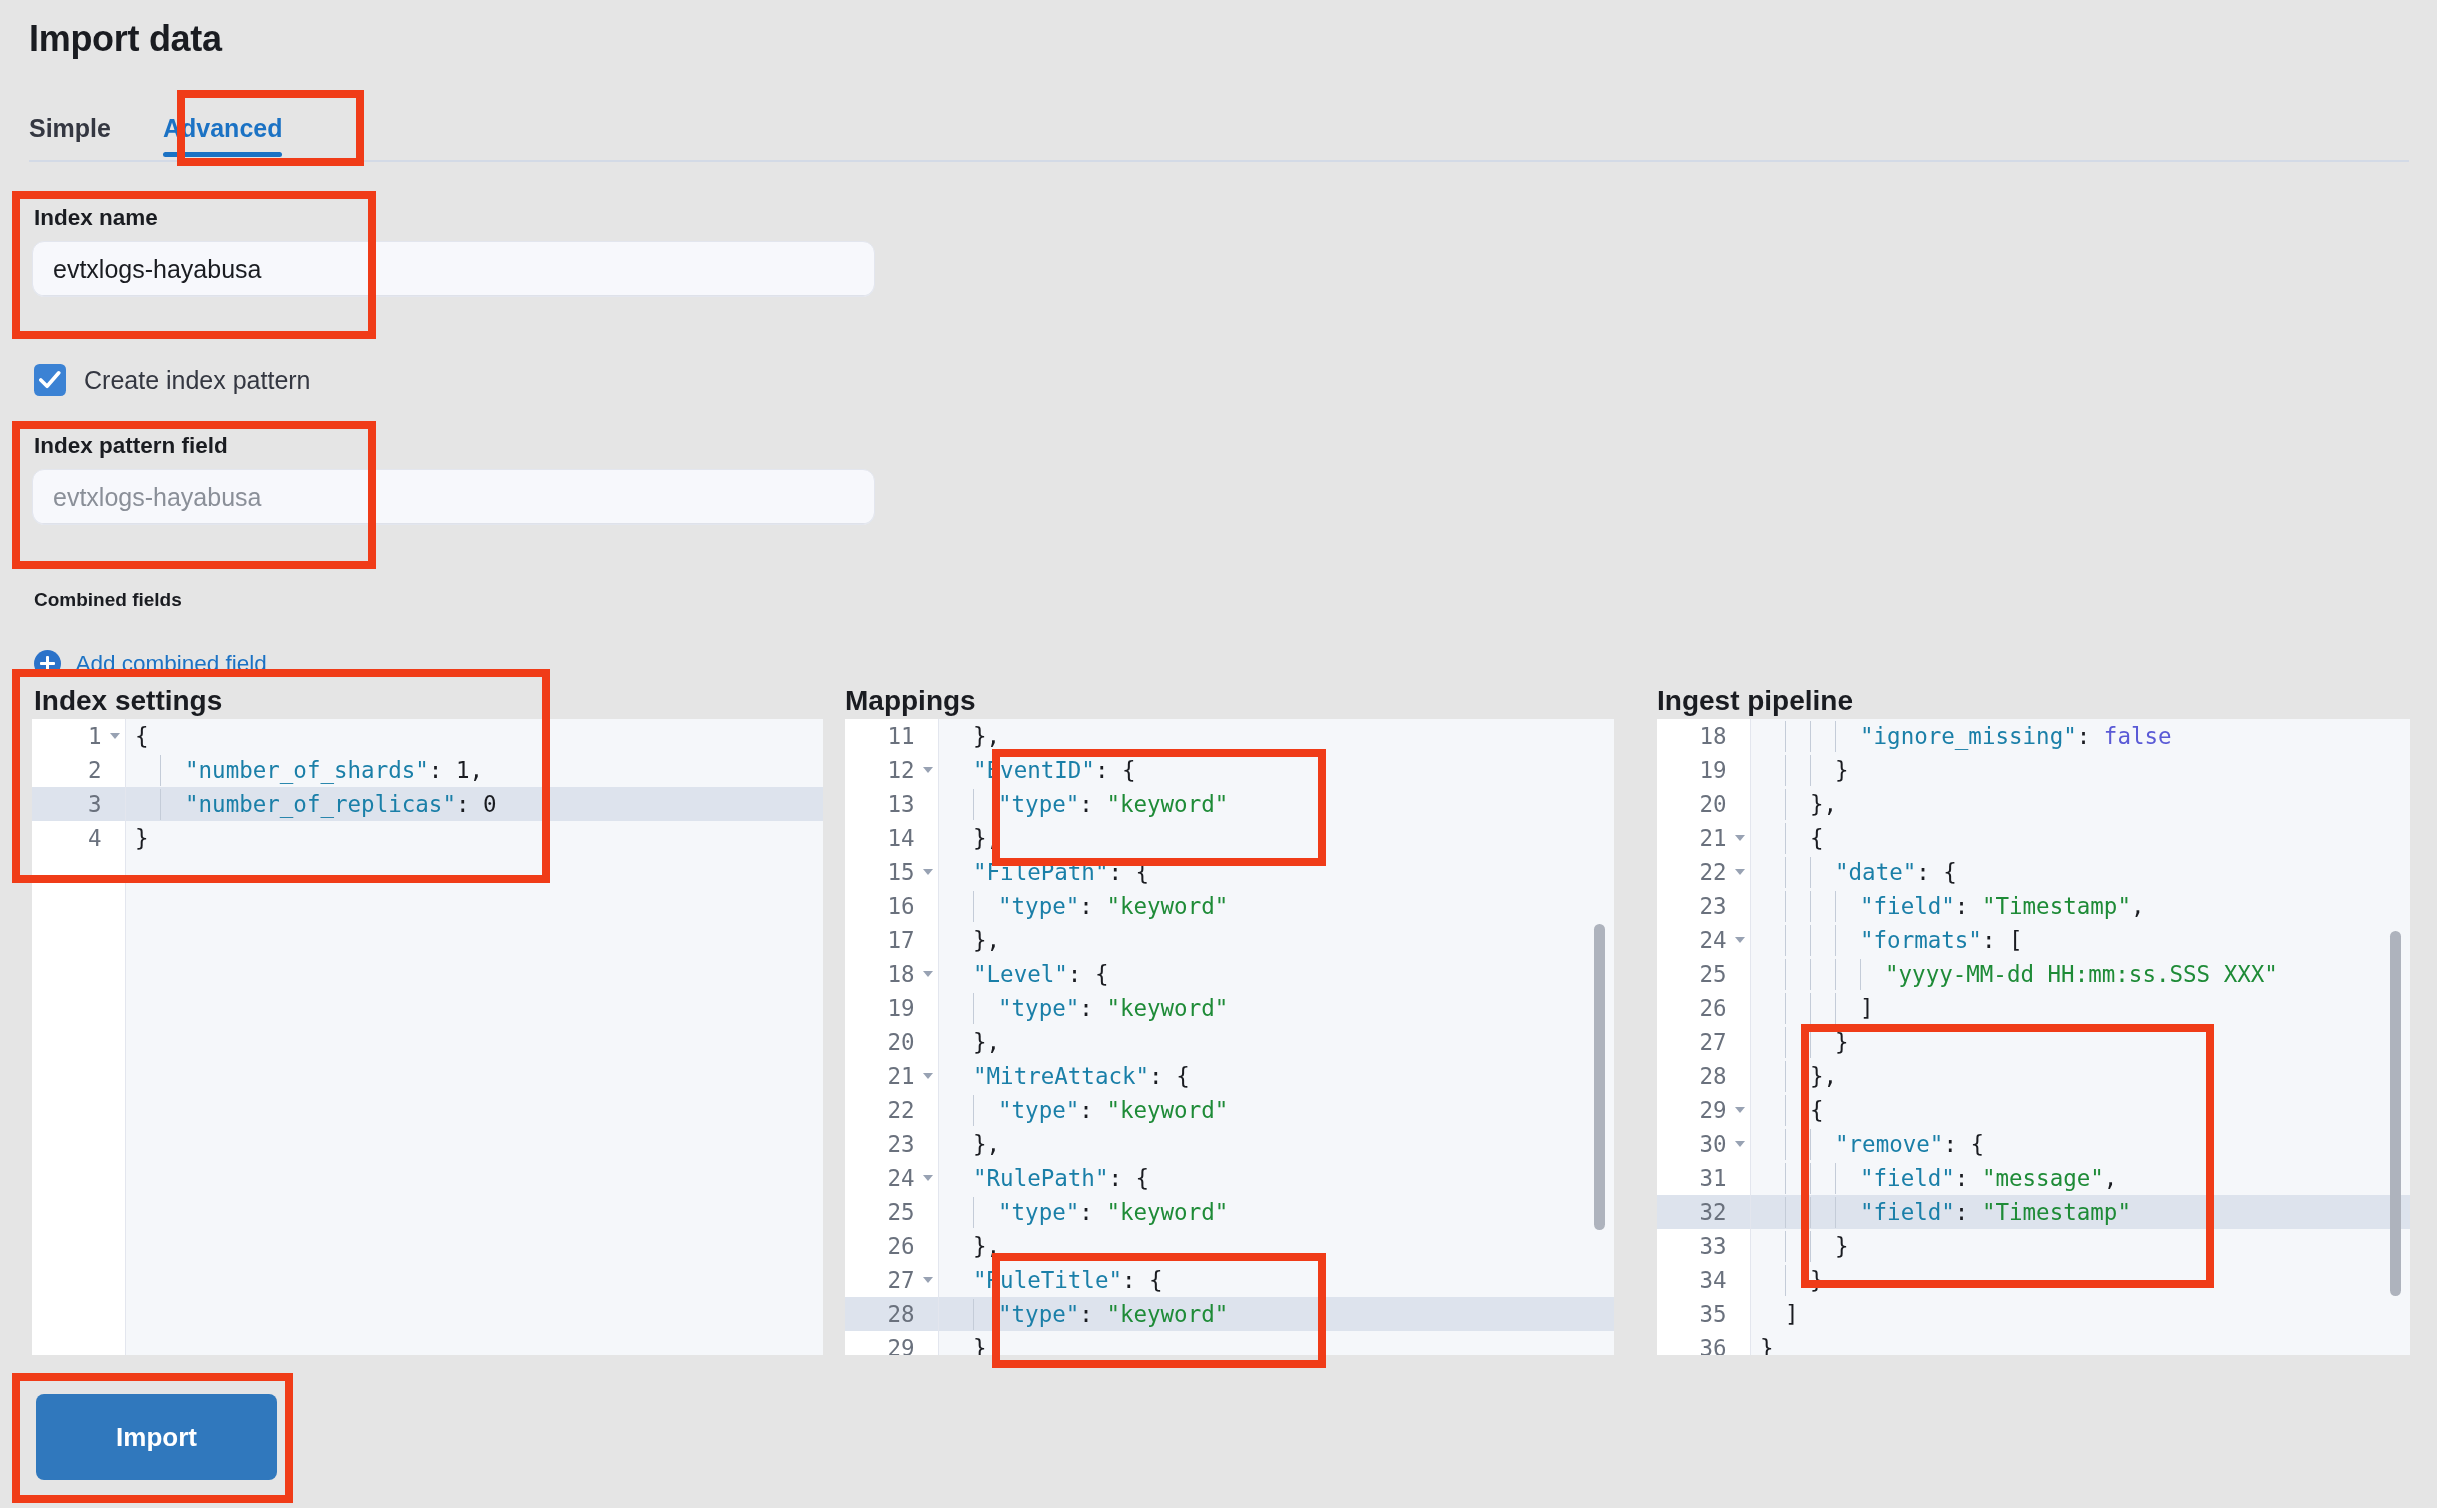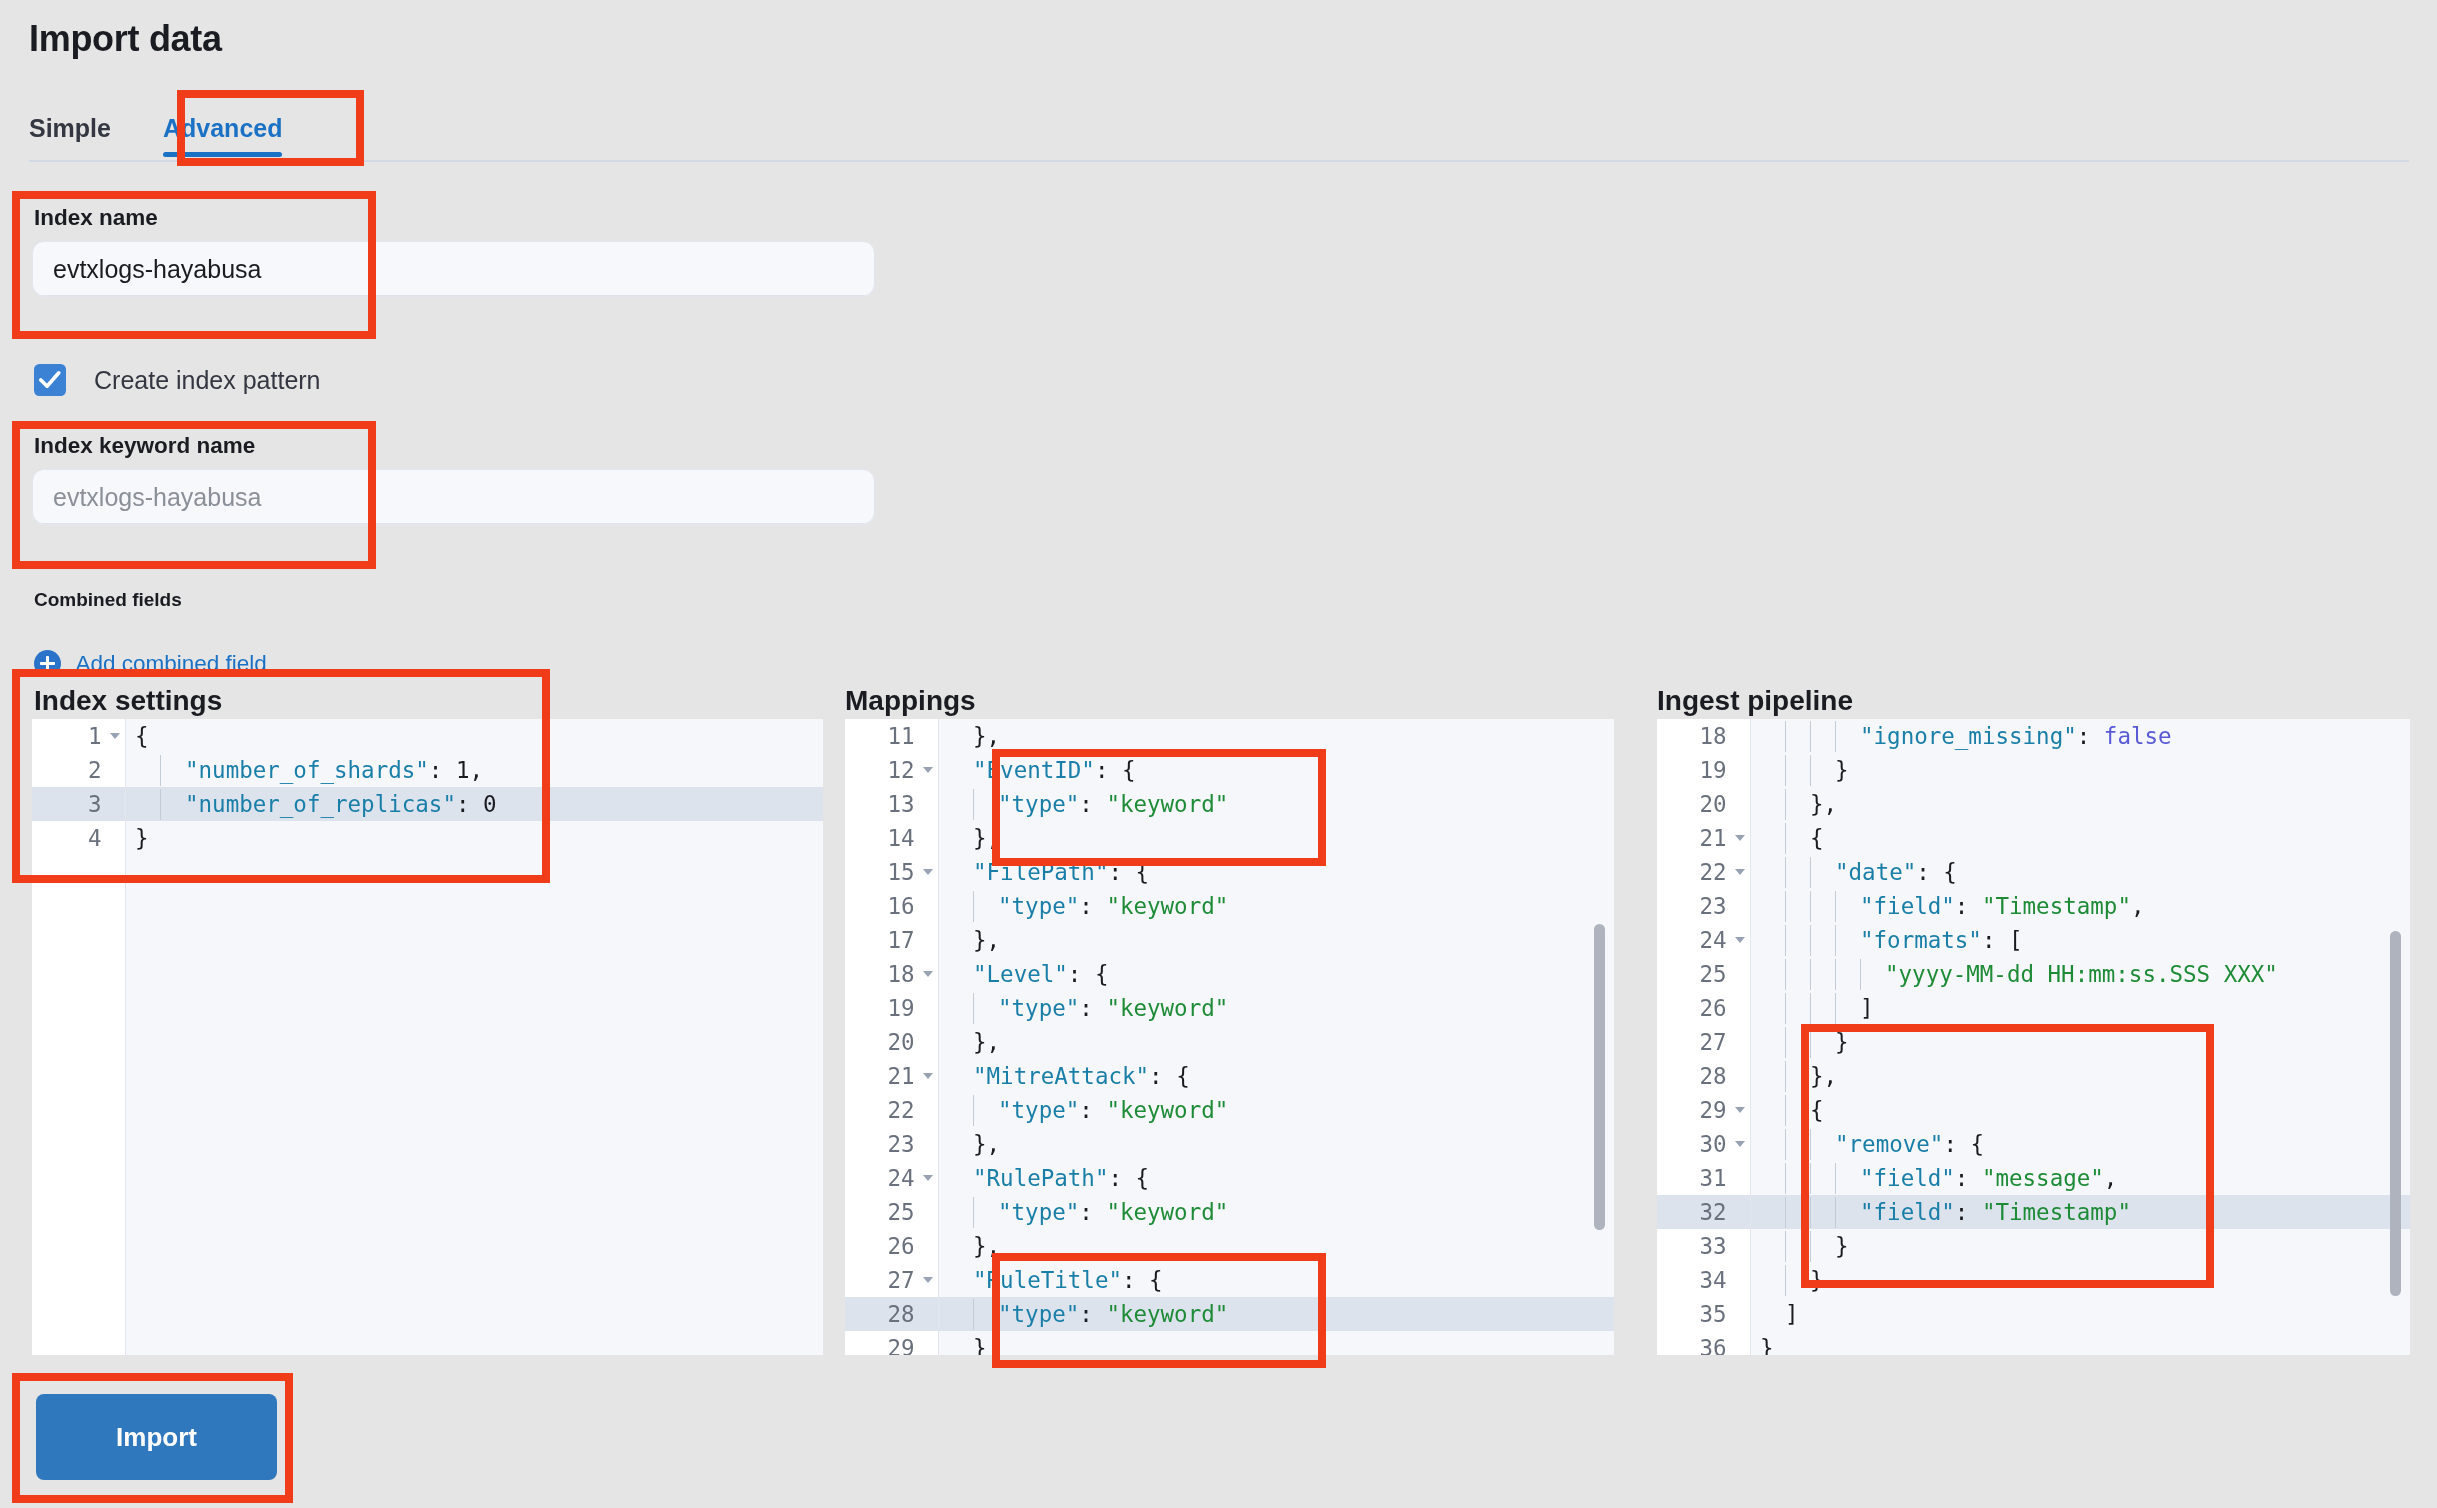--- a/index.html
+++ b/index.html
@@ -81,21 +81,21 @@
     align-items: center;
     box-shadow: inset 0 -0.9px 0 0 #dfe2ea;
   }
   .text-input.placeholder { color: #8a8f98; }
 
   .checkbox-row {
     position: absolute;
     left: 34px; top: 364px;
     display: flex;
     align-items: center;
-    gap: 28px;
+    gap: 18px;
   }
   .checkbox {
     width: 32px; height: 32px;
     background: #3b82d4;
     border-radius: 5.4px;
     position: relative;
     flex: none;
   }
   .checkbox svg { position: absolute; left: 5.4px; top: 6.3px; }
   .checkbox-label {
@@ -267,21 +267,21 @@
 
   <div class="checkbox-row">
     <div class="checkbox">
       <svg width="21.6" height="20" viewBox="0 0 24 22">
         <path d="M2 11 L9 18 L22 3" stroke="#ffffff" stroke-width="4" fill="none" stroke-linecap="round" stroke-linejoin="round"></path>
       </svg>
     </div>
     <div class="checkbox-label">Create index pattern</div>
   </div>
 
-  <div class="field-label" style="left:34px; top:433px;">Index keyword name</div>
+  <div class="field-label" style="left:34px; top:433px;">Index pattern field</div>
   <div class="text-input placeholder" style="left:32px; top:469px; width:843px;">evtxlogs-hayabusa</div>
 
   <div class="section-head" style="left:34px; top:589px;">Combined fields</div>
   <div class="add-link">
     <span class="plus-icon"></span>
     <span class="add-link-text">Add combined field</span>
   </div>
 
   <div class="editor-title" style="left:34px; top:685px;">Index settings</div>
   <div class="editor-title" style="left:845px; top:685px;">Mappings</div>

